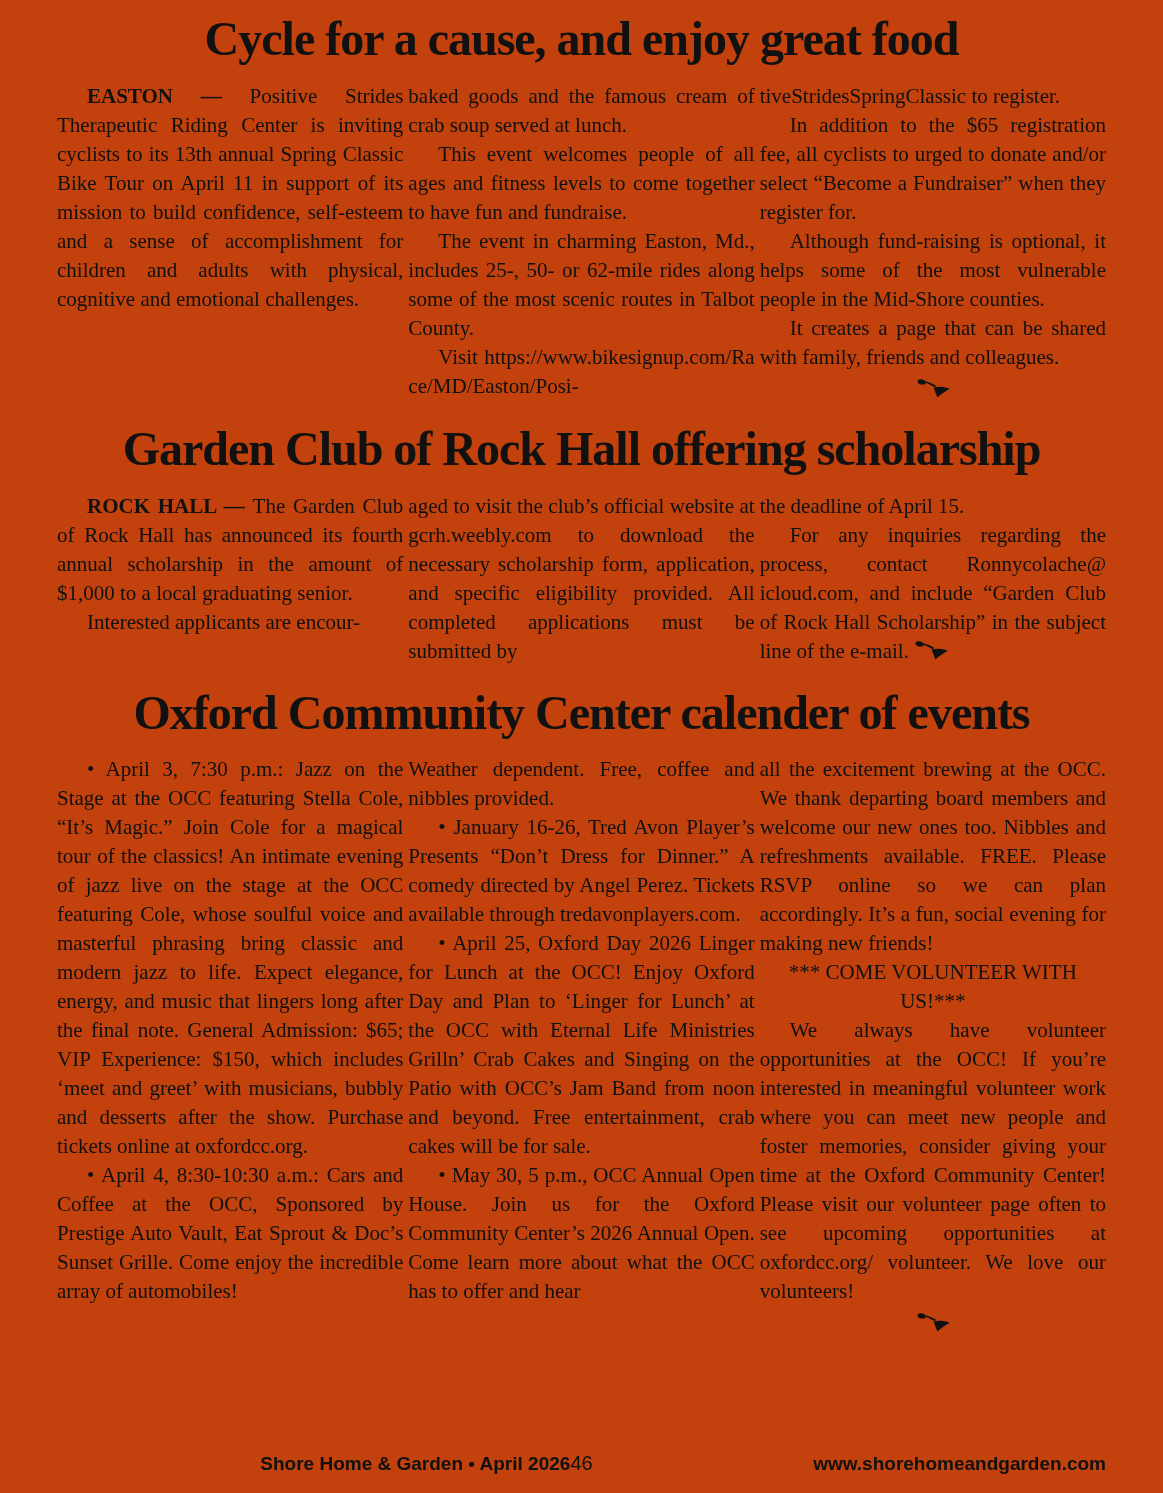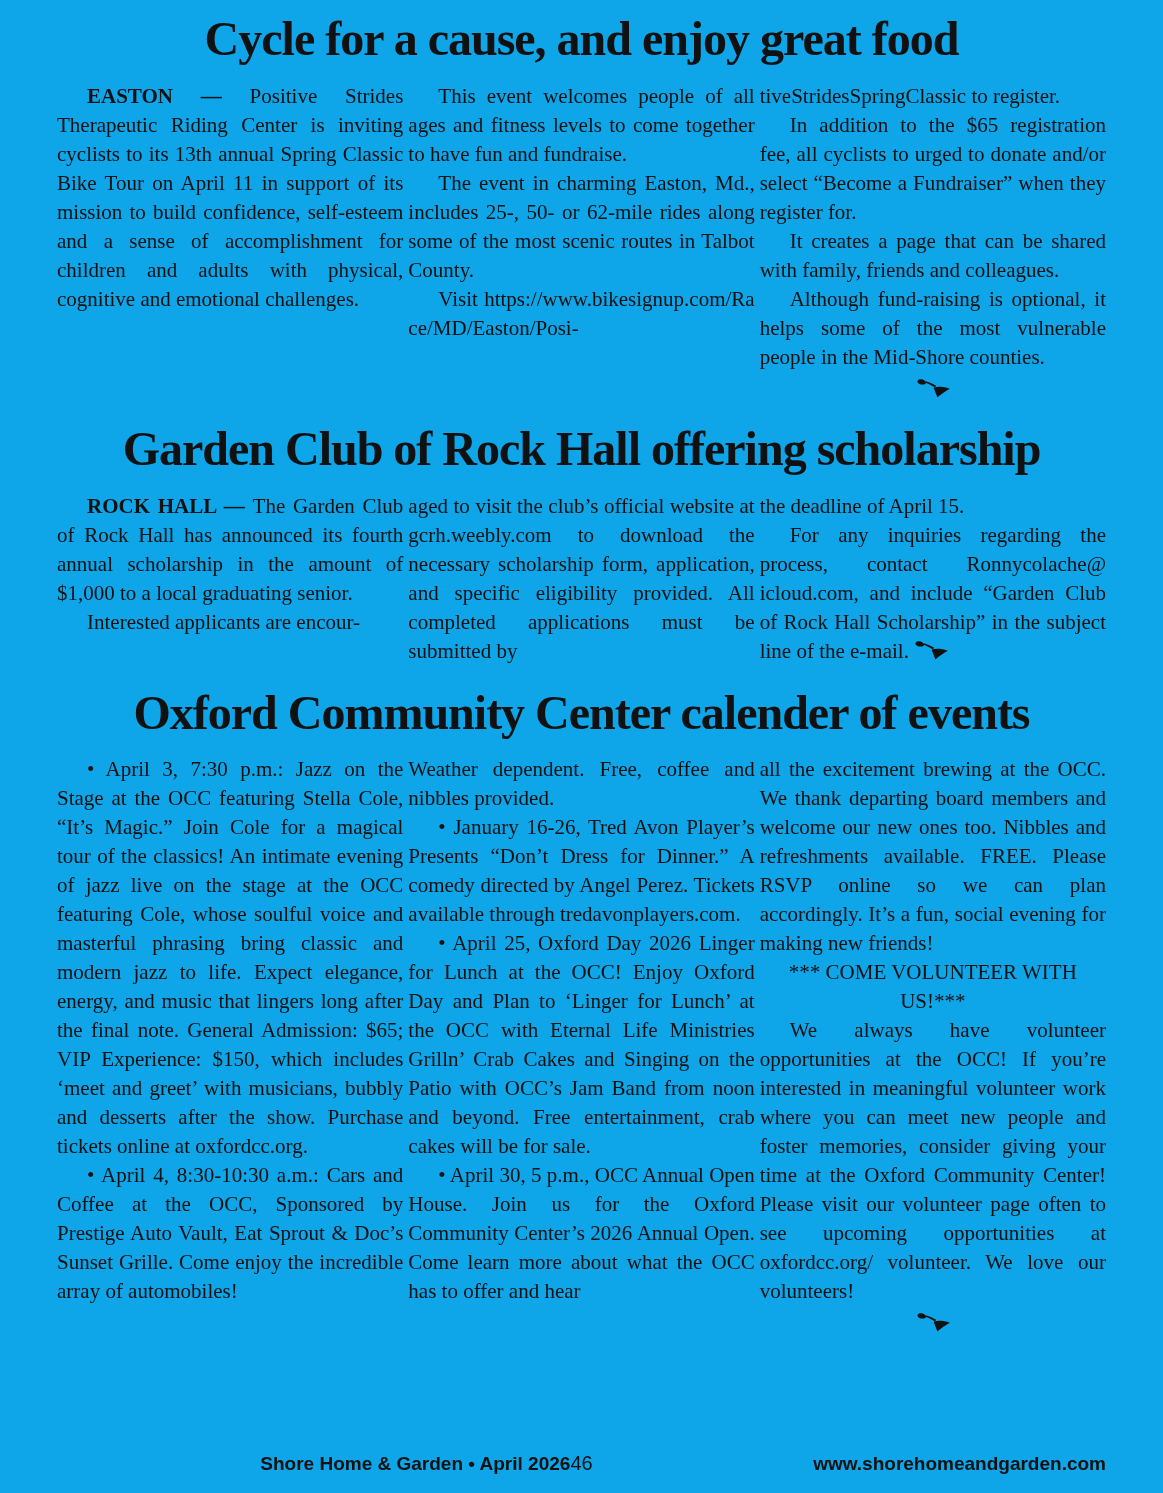--- a/index.html
+++ b/index.html
@@ -1,20 +1,20 @@
 <!DOCTYPE html>
 <html><head>
 <meta charset="utf-8">
 <style>
   html,body{margin:0;padding:0;background:#e8e8e8;}
   .page{
     position:relative;
     width:1163px;height:1493px;
     margin:0 auto;
-    background:#0ea5e9;
+    background:#c2410c;
     color:#111111;
     box-sizing:border-box;
     padding:12px 57px 0 57px;
     font-family:"Liberation Serif", serif;
     overflow:hidden;
   }
   h1.headline{
     text-align:center;
     font-family:"Liberation Serif", serif;
     font-weight:bold;
@@ -66,29 +66,30 @@
 
 <div class="page">
 
   <section class="article">
     <h1 class="headline">Cycle for a cause, and enjoy great food</h1>
     <div class="cols">
       <div class="col">
           <p class="para indent"><b class="dateline">EASTON — </b>Positive Strides Therapeutic Riding Center is inviting cyclists to its 13th annual Spring Classic Bike Tour on April 11 in support of its mission to build confidence, self-esteem and a sense of accomplishment for children and adults with physical, cognitive and emotional challenges.</p>
         </div>
       <div class="col">
+          <p class="para">baked goods and the famous cream of crab soup served at lunch.</p>
           <p class="para indent">This event welcomes people of all ages and fitness levels to come together to have fun and fundraise.</p>
           <p class="para indent">The event in charming Easton, Md., includes  25-, 50- or 62-mile rides along some of the most scenic routes in Talbot County.</p>
           <p class="para indent breakable">Visit https://www.bikesignup.com/Race/MD/Easton/Posi-</p>
         </div>
       <div class="col">
           <p class="para breakable">tiveStridesSpringClassic to register.</p>
           <p class="para indent">In addition to the $65 registration fee, all cyclists to urged to donate and/or select “Become a Fundraiser” when they register for.</p>
+          <p class="para indent">Although fund-raising is optional, it helps some of the most vulnerable people in the Mid-Shore counties.</p>
           <p class="para indent">It creates a page that can be shared with family, friends and colleagues.</p>
-          <p class="para indent">Although fund-raising is optional, it helps some of the most vulnerable people in the Mid-Shore counties.</p>
           <div class="trowel-block"><span class="trowel-icon"><svg width="36" height="24" viewBox="0 0 44 26">
                 <path fill="#111" d="M3.5 6.5 C2 4.3 4.6 1.8 7.8 2.4 C11.3 3 13.8 5 13.2 7.1 C12.7 8.8 9.9 9.2 7.3 8.6 C5.4 8.2 4.3 7.6 3.5 6.5 Z"></path>
                 <path fill="#111" d="M12.5 6.2 C17.5 8.2 21.3 10.2 24.4 12.4 L25.8 10.4 C22.3 8.2 17.8 6.2 13.4 4.8 Z"></path>
                 <path fill="#111" d="M22.8 12.8 C28 10.8 34.5 11.2 42.5 13.9 C37.2 17 31 20.8 27.4 24.6 C25.9 20.9 24.3 16.7 22.8 12.8 Z"></path>
               </svg></span></div>
         </div>
     </div>
   </section>
 
   <section class="article">
@@ -116,21 +117,21 @@
     <h1 class="headline">Oxford Community Center calender of events</h1>
     <div class="cols">
       <div class="col">
           <p class="para indent">• April 3, 7:30 p.m.: Jazz on the Stage at the OCC featuring Stella Cole, “It’s Magic.” Join Cole for a magical tour of the classics! An intimate evening of jazz live on the stage at the OCC featuring Cole, whose soulful voice and masterful phrasing bring classic and modern jazz to life. Expect elegance, energy, and music that lingers long after the final note. General Admission: $65; VIP Experience: $150, which includes ‘meet and greet’ with musicians, bubbly and desserts after the show. Purchase tickets online at oxfordcc.org.</p>
           <p class="para indent">• April 4, 8:30-10:30 a.m.: Cars and Coffee at the OCC, Sponsored by Prestige Auto Vault, Eat Sprout &amp; Doc’s Sunset Grille. Come enjoy the incredible array of automobiles!</p>
         </div>
       <div class="col">
           <p class="para">Weather dependent. Free, coffee and nibbles provided.</p>
           <p class="para indent">• January 16-26, Tred Avon Player’s Presents “Don’t Dress for Dinner.” A comedy directed by Angel Perez. Tickets available through tredavonplayers.com.</p>
           <p class="para indent">• April 25, Oxford Day 2026 Linger for Lunch at the OCC! Enjoy Oxford Day and Plan to ‘Linger for Lunch’ at the OCC with Eternal Life Ministries Grilln’ Crab Cakes and Singing on the Patio with OCC’s Jam Band from noon and beyond. Free entertainment, crab cakes will be for sale.</p>
-          <p class="para indent">• April 30, 5 p.m., OCC Annual Open House. Join us for the Oxford Community Center’s 2026 Annual Open. Come learn more about what the OCC has to offer and hear</p>
+          <p class="para indent">• May 30, 5 p.m., OCC Annual Open House. Join us for the Oxford Community Center’s 2026 Annual Open. Come learn more about what the OCC has to offer and hear</p>
         </div>
       <div class="col">
           <p class="para">all the excitement brewing at the OCC. We thank departing board members and welcome our new ones too. Nibbles and refreshments available. FREE. Please RSVP online so we can plan accordingly. It’s a fun, social evening for making new friends!</p>
           <p class="para center">*** COME VOLUNTEER WITH US!***</p>
           <p class="para indent">We always have volunteer opportunities at the OCC! If you’re interested in meaningful volunteer work where you can meet new people and foster memories, consider giving your time at the Oxford Community Center! Please visit our volunteer page often to see upcoming opportunities at oxfordcc.org/ volunteer. We love our volunteers!</p>
           <div class="trowel-block"><span class="trowel-icon"><svg width="36" height="24" viewBox="0 0 44 26">
                 <path fill="#111" d="M3.5 6.5 C2 4.3 4.6 1.8 7.8 2.4 C11.3 3 13.8 5 13.2 7.1 C12.7 8.8 9.9 9.2 7.3 8.6 C5.4 8.2 4.3 7.6 3.5 6.5 Z"></path>
                 <path fill="#111" d="M12.5 6.2 C17.5 8.2 21.3 10.2 24.4 12.4 L25.8 10.4 C22.3 8.2 17.8 6.2 13.4 4.8 Z"></path>
                 <path fill="#111" d="M22.8 12.8 C28 10.8 34.5 11.2 42.5 13.9 C37.2 17 31 20.8 27.4 24.6 C25.9 20.9 24.3 16.7 22.8 12.8 Z"></path>
               </svg></span></div>

